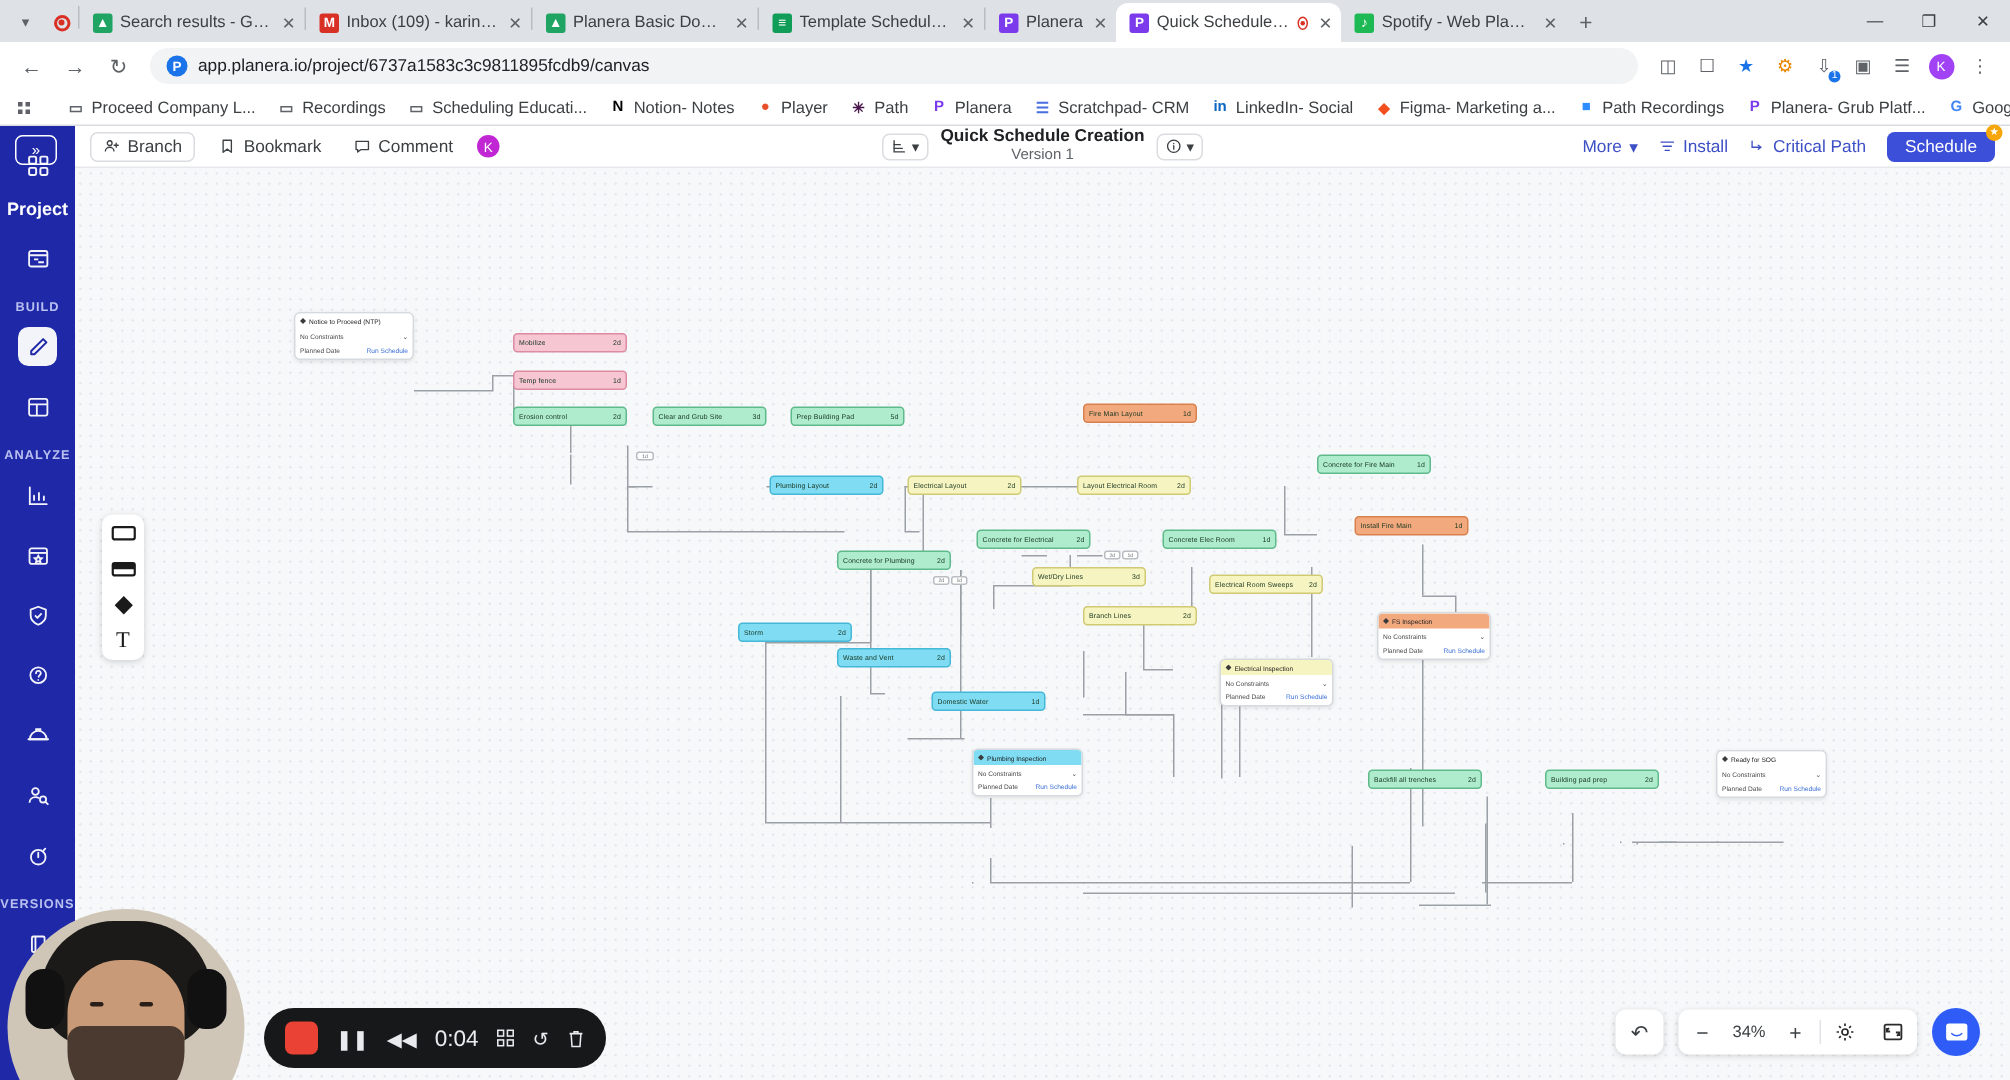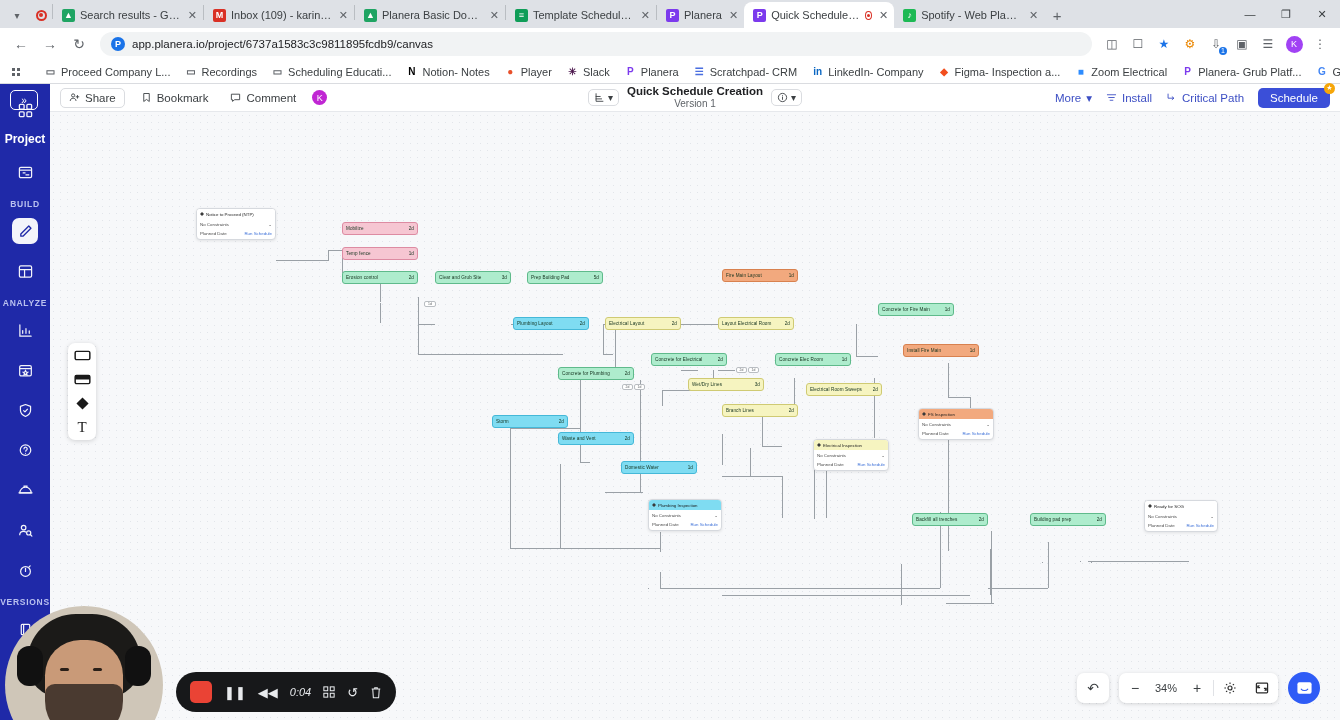--- a/index.html
+++ b/index.html
@@ -113,21 +113,21 @@
   .wc-face { position:absolute; left:40px; top:34px; width:78px; height:90px; background:#c99a78; border-radius:38px 38px 42px 42px;}
   .wc-beard{ position:absolute; left:40px; top:78px; width:78px; height:56px; background:#4a3a30; border-radius:10px 10px 40px 40px;}
   .wc-hp-l { position:absolute; left:12px; top:40px; width:26px; height:40px; background:#111; border-radius:12px;}
   .wc-hp-r { position:absolute; left:120px; top:40px; width:26px; height:40px; background:#111; border-radius:12px;}
   .wc-eye  { position:absolute; width:9px; height:3px; background:#2a1f18; border-radius:2px; top:62px;}
 
   .recbar { position:absolute; left:176px; bottom:8px; height:40px; background:#17181a; border-radius:20px;
             display:flex; align-items:center; gap:12px; padding:0 14px; color:#e8eaed;}
   .recstop { width:22px; height:22px; border-radius:5px; background:#ea4335;}
   .ricon { font-size:13px; display:flex; align-items:center; justify-content:center;}
-  .rtime { font-size:11px;font-style:italic; }
+  .rtime { font-size:15px; }
 
   .cursor { position:absolute; width:0; height:0; }
 </style>
 </head>
 <body>
 
 <div class="tabstrip">
   <div class="tab-chev">▾</div>
   <div class="tab-rec">
       <span class="dotrec">
@@ -236,41 +236,41 @@
       <div class="bm">
         <span class="bmico" style="color:#000000;font-weight:bold;">N</span>
         <span>Notion- Notes</span>
       </div>
       <div class="bm">
         <span class="bmico" style="color:#e8502a;font-weight:bold;">●</span>
         <span>Player</span>
       </div>
       <div class="bm">
         <span class="bmico" style="color:#4a154b;font-weight:bold;">✳</span>
-        <span>Slack</span>
+        <span>Path</span>
       </div>
       <div class="bm">
         <span class="bmico" style="color:#7c3aed;font-weight:bold;">P</span>
         <span>Planera</span>
       </div>
       <div class="bm">
         <span class="bmico" style="color:#4a6ee0;font-weight:bold;">☰</span>
         <span>Scratchpad- CRM</span>
       </div>
       <div class="bm">
         <span class="bmico" style="color:#0a66c2;font-weight:bold;">in</span>
-        <span>LinkedIn- Company</span>
+        <span>LinkedIn- Social</span>
       </div>
       <div class="bm">
         <span class="bmico" style="color:#f24e1e;font-weight:bold;">◆</span>
-        <span>Figma- Inspection a...</span>
+        <span>Figma- Marketing a...</span>
       </div>
       <div class="bm">
         <span class="bmico" style="color:#2d8cff;font-weight:bold;">■</span>
-        <span>Zoom Electrical</span>
+        <span>Path Recordings</span>
       </div>
       <div class="bm">
         <span class="bmico" style="color:#7c3aed;font-weight:bold;">P</span>
         <span>Planera- Grub Platf...</span>
       </div>
       <div class="bm">
         <span class="bmico" style="color:#4285f4;font-weight:bold;">G</span>
         <span>Google</span>
       </div>
     </div>
@@ -369,21 +369,21 @@
 
     <div class="sb-collapse" style="top:6px;left:-40px;">»</div>
 
     <div class="apptop">
       <div class="tb-btn box">
         <svg width="11" height="11" viewBox="0 0 16 16" fill="none" stroke="#3c4043" stroke-width="1.3">
             <circle cx="6" cy="5" r="2.3"></circle>
             <path d="M1.8 13c0-2.4 1.9-4 4.2-4s4.2 1.6 4.2 4"></path>
             <path d="M12.3 5v4M10.3 7h4" stroke-linecap="round"></path>
           </svg>
-        <span>Share</span>
+        <span>Branch</span>
       </div>
       <div class="tb-btn" style="margin-left:8px;">
         <svg width="11" height="11" viewBox="0 0 16 16" fill="none" stroke="#3c4043" stroke-width="1.3" stroke-linejoin="round">
             <path d="M4 2.2h8v11.6l-4-3-4 3z"></path>
           </svg>
         <span>Bookmark</span>
       </div>
       <div class="tb-btn" style="margin-left:6px;">
         <svg width="11" height="11" viewBox="0 0 16 16" fill="none" stroke="#3c4043" stroke-width="1.3" stroke-linejoin="round">
             <path d="M2 3.2h12v8H6.8L3.6 13.6V11.2H2z"></path>

